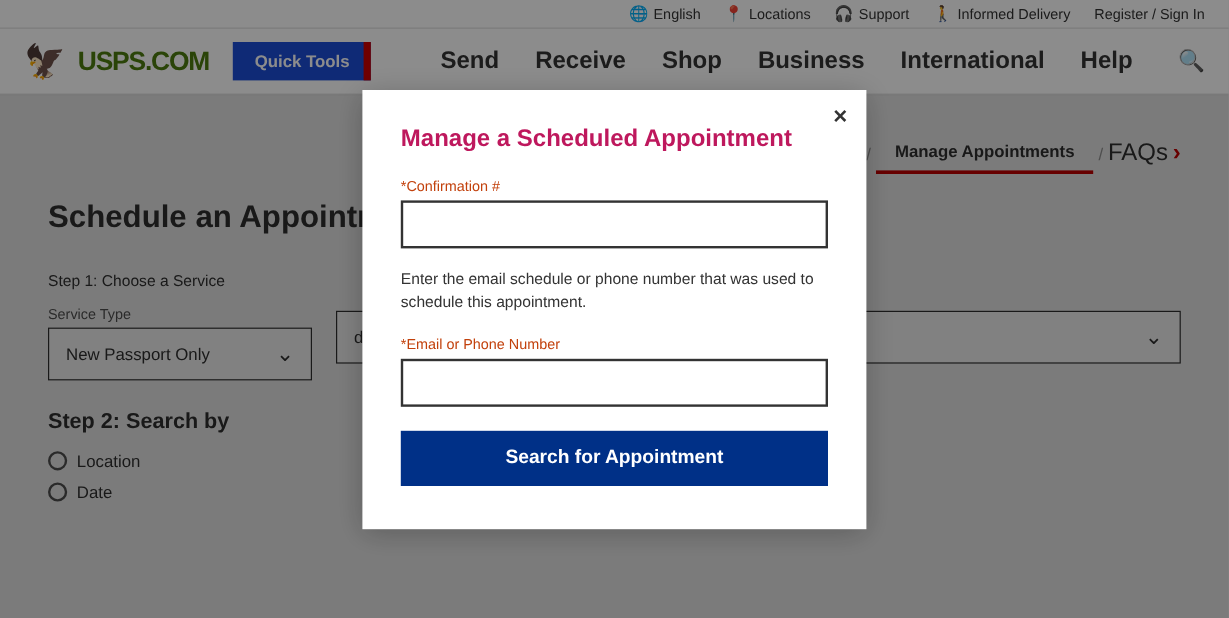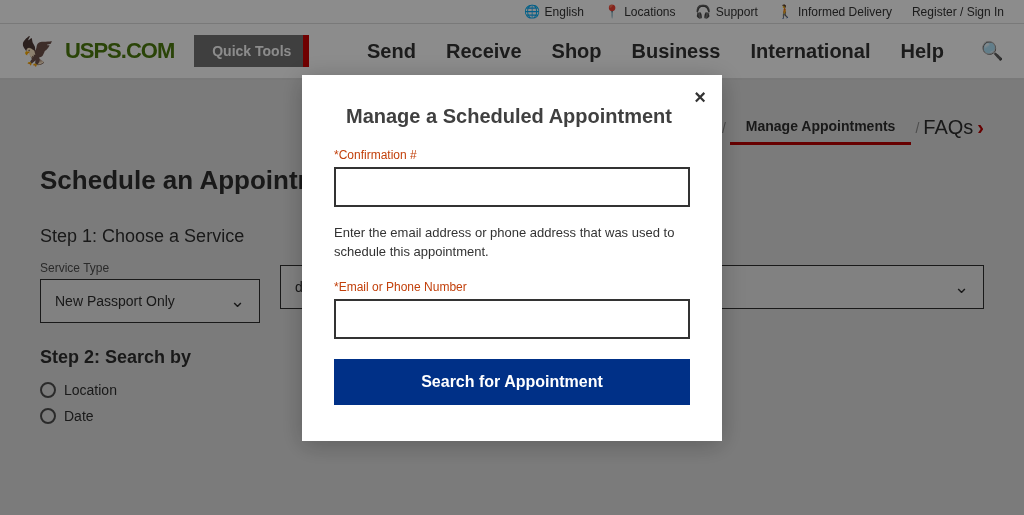--- a/index.html
+++ b/index.html
@@ -44,21 +44,21 @@
       font-size: 22px;
       font-weight: 700;
       color: #4d7c0f;
       letter-spacing: -1px;
     }
     .logo-eagle {
       font-size: 28px;
       color: #003087;
     }
     .quick-tools-btn {
-      background: #737373;
+      background: #1d4ed8;
       color: #fff;
       padding: 8px 18px;
       border: none;
       font-size: 14px;
       font-weight: bold;
       cursor: pointer;
       margin-right: 20px;
       position: relative;
     }
     .quick-tools-btn::after {
@@ -138,21 +138,21 @@
     .faq-tab .arrow { color: #cc0000; font-weight: bold; }
 
     .page-title {
       font-size: 26px;
       font-weight: bold;
       color: #333;
       margin-bottom: 30px;
     }
 
     .step-title {
-      font-size: 18px;
+      font-size: 13px;
       font-weight: bold;
       color: #333;
       margin-bottom: 14px;
     }
     .step-title span { font-weight: normal; }
 
     .service-type-label {
       font-size: 12px;
       color: #555;
       margin-bottom: 4px;
@@ -232,23 +232,22 @@
       color: #333;
       font-weight: bold;
       background: none;
       border: none;
       line-height: 1;
     }
 
     .modal-title {
       font-size: 20px;
       font-weight: bold;
-      color: #404040;
+      color: #be185d;
       margin-bottom: 20px;
-      margin-left: 12px;
     }
 
     .modal-label {
       font-size: 12px;
       color: #c2410c;
       margin-bottom: 5px;
     }
 
     .modal-input {
       width: 100%;
@@ -382,21 +381,21 @@
   <div class="modal">
     <button class="modal-close">×</button>
 
     <div class="modal-title">Manage a Scheduled Appointment</div>
 
     <div class="modal-label">
       <span>*Confirmation #</span>
     </div>
     <input class="modal-input" type="text" placeholder="" style="">
 
-    <div class="modal-description">Enter the email address or phone address that was used to schedule this appointment.</div>
+    <div class="modal-description">Enter the email schedule or phone number that was used to schedule this appointment.</div>
 
     <div class="modal-label">
       <span>*Email or Phone Number</span>
     </div>
     <input class="modal-input" type="text" placeholder="" style="">
 
     <button class="search-btn">Search for Appointment</button>
   </div>
 </div>
 

